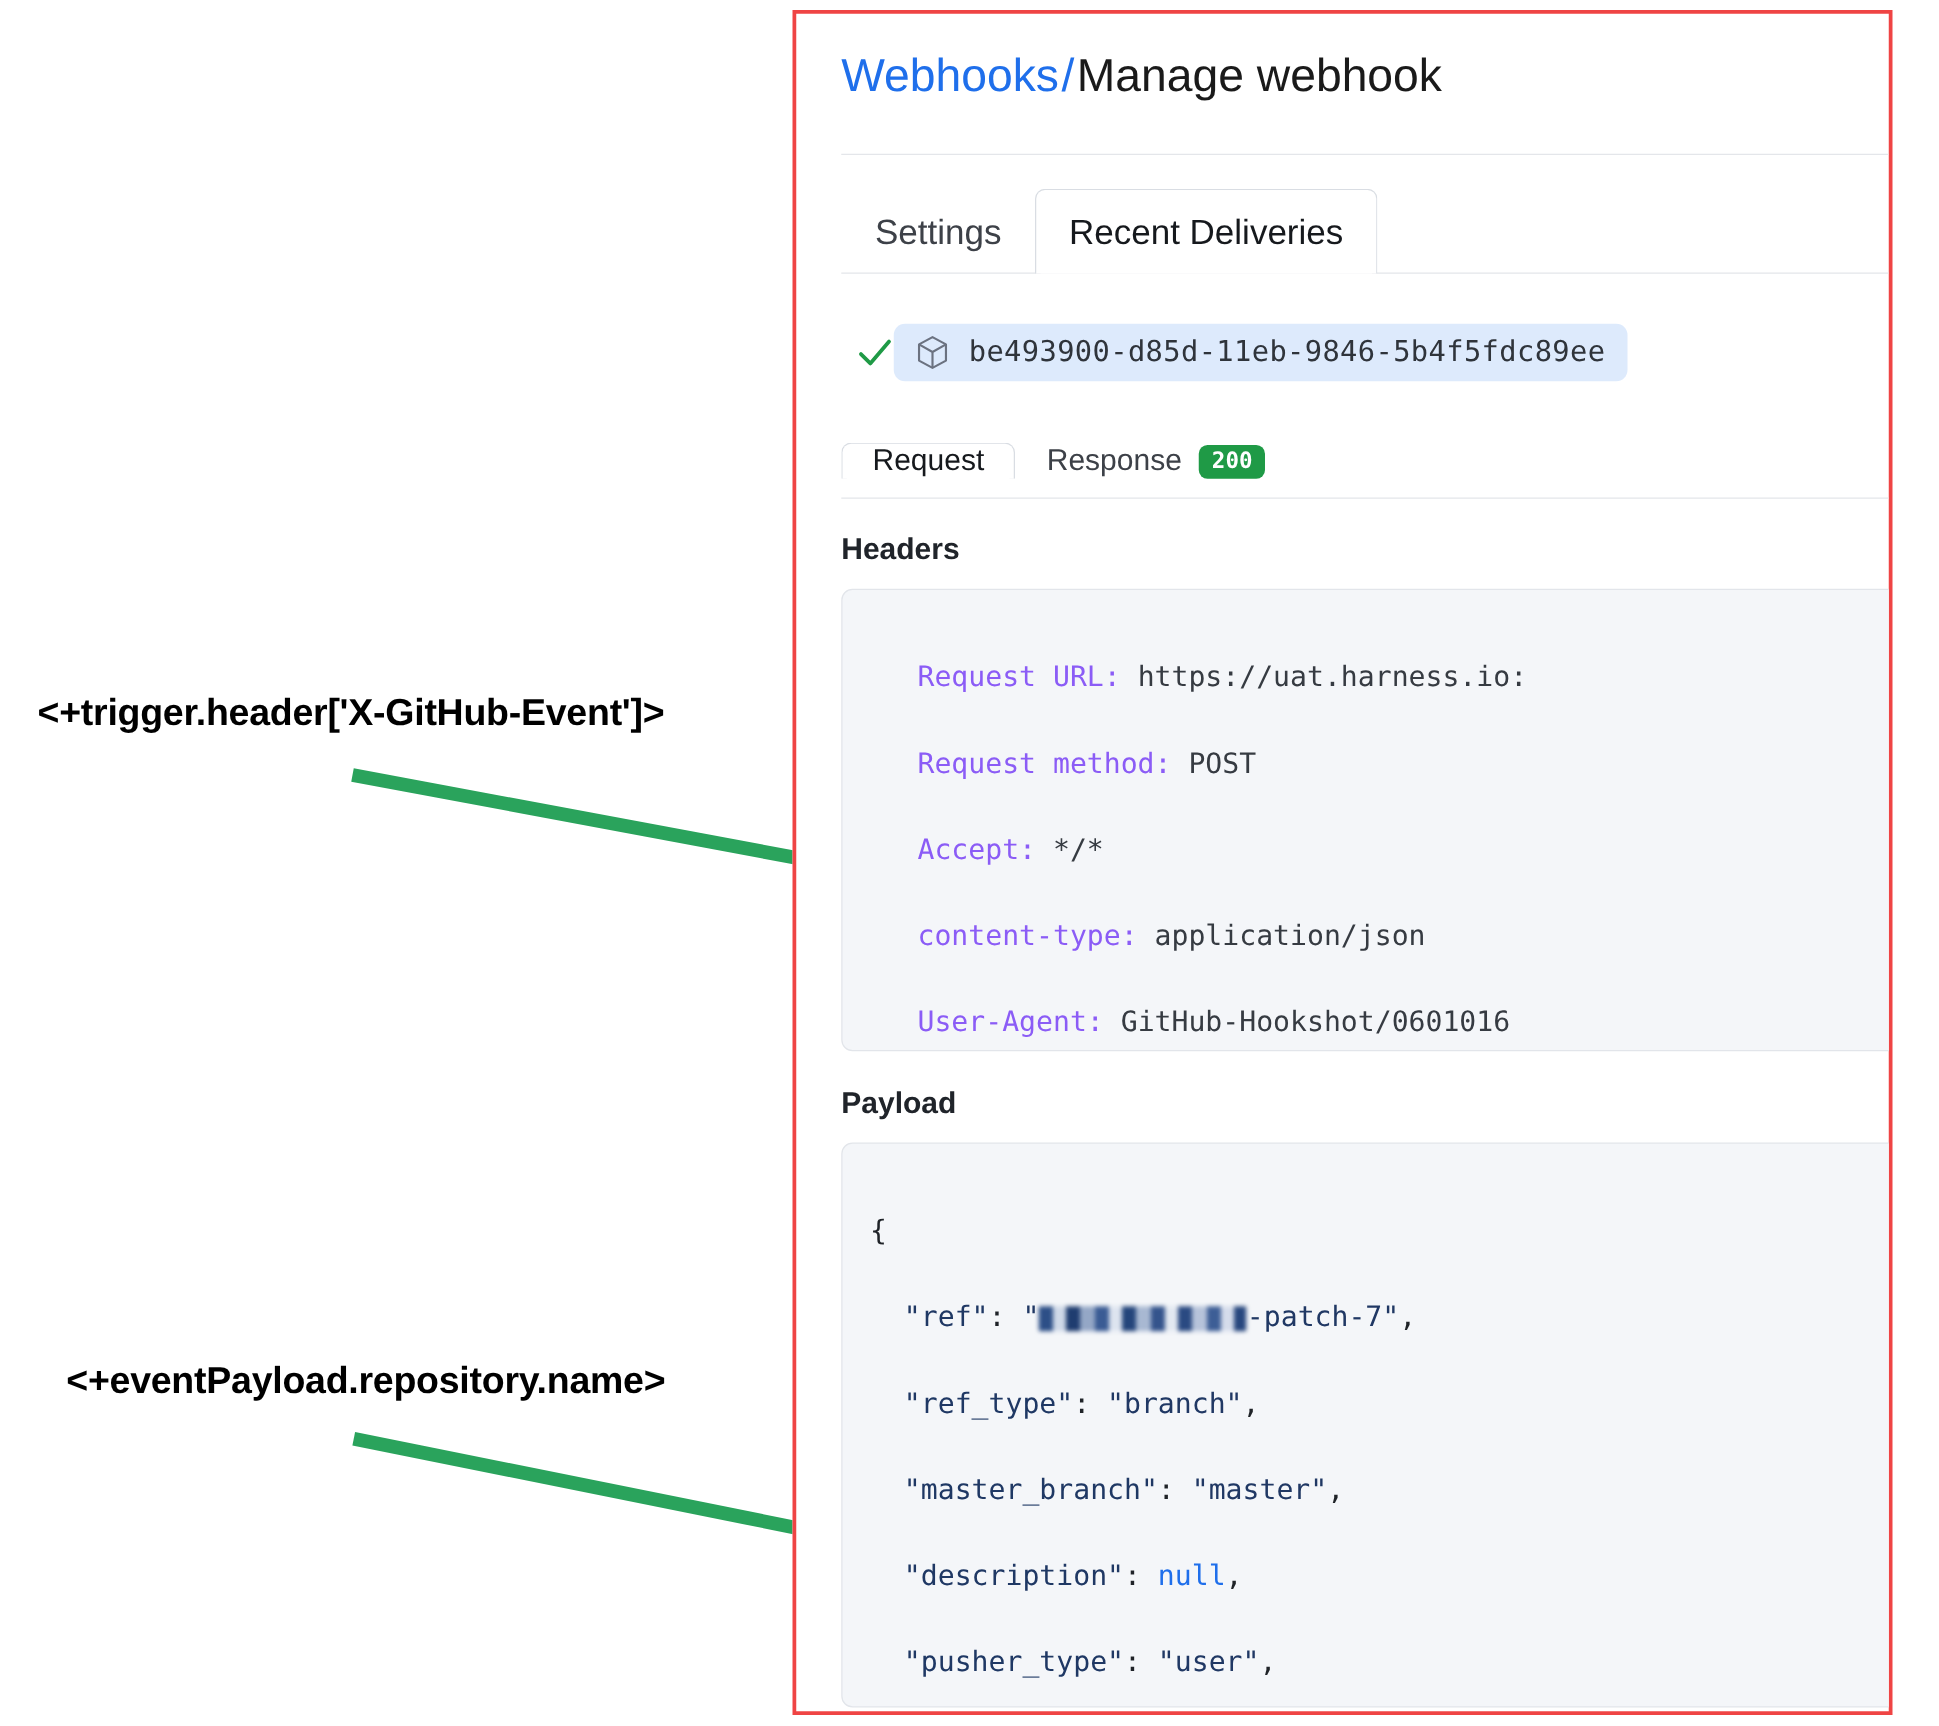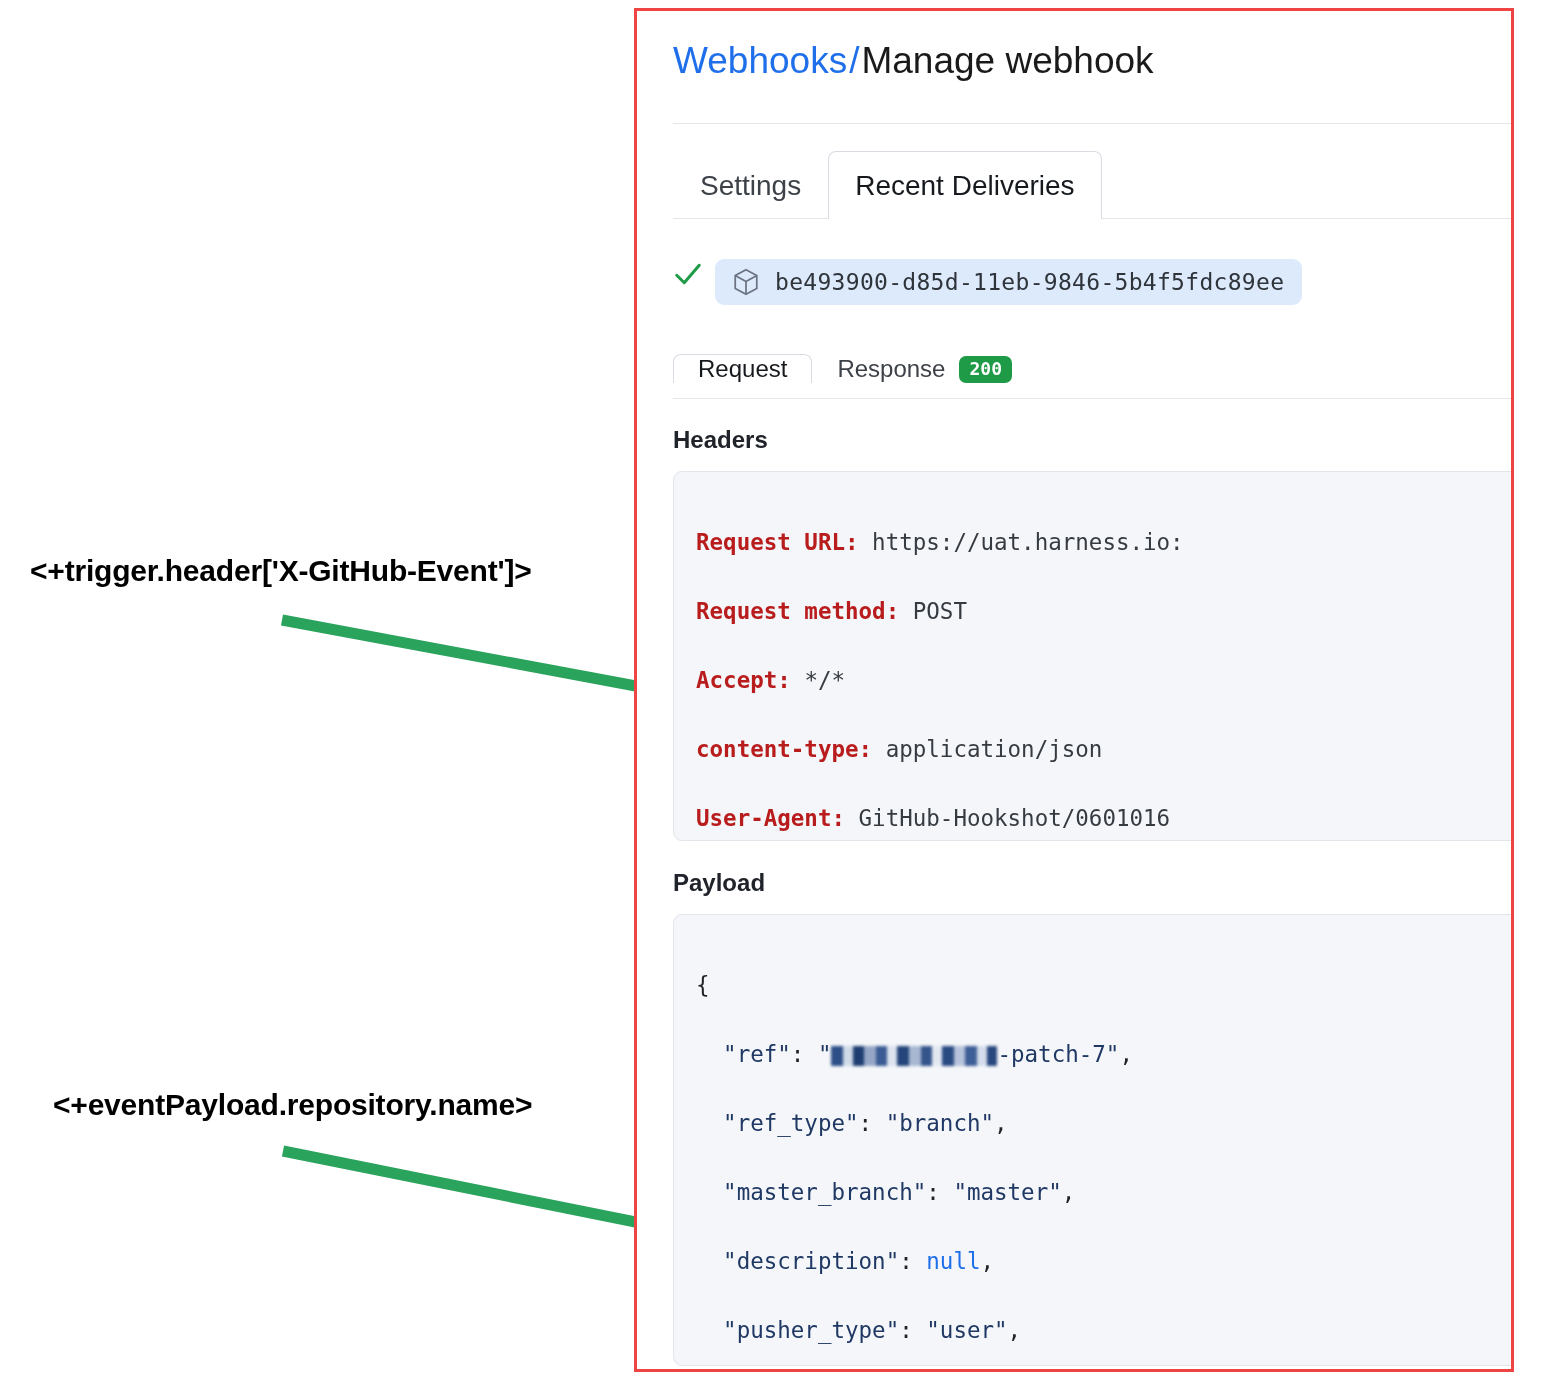--- a/index.html
+++ b/index.html
@@ -123,25 +123,25 @@
     top: 207px;
     right: 0;
     height: 1px;
     background: #e4e6ea;
     z-index: 1;
   }
 
   
   #delivery-row {
     position: absolute;
-    left: 36px;
+    left: 48px;
     top: 248px;
     display: flex;
-    align-items: flex-start;
-    gap: 12px;
+    align-items: center;
+    gap: 0;
   }
   .check-icon {
     width: 30px;
     height: 30px;
     display: block;
   }
   .delivery-chip {
     display: flex;
     align-items: center;
     gap: 16px;
@@ -156,24 +156,24 @@
     font-size: 23px;
     color: #2f343b;
     letter-spacing: 0.3px;
     white-space: nowrap;
   }
 
   
   #inner-tabs {
     position: absolute;
     left: 36px;
-    top: 343px;
+    top: 309px;
     height: 63px;
     display: flex;
-    align-items: flex-start;
+    align-items: flex-end;
   }
   .itab {
     display: flex;
     align-items: center;
     gap: 14px;
     padding: 0 24px;
     font-size: 24px;
     color: #3d4148;
     box-sizing: border-box;
     border: 1px solid transparent;
@@ -232,21 +232,21 @@
     font-family: "DejaVu Sans Mono", monospace;
     font-size: 22.5px;
     line-height: 34.5px;
     color: #2d3138;
     white-space: pre;
     overflow: hidden;
   }
   #headers-box { top: 460px; height: 370px; }
   #payload-box { top: 903px; height: 452px; }
 
-  .hdr-key { font-weight: bold; color: #b91c1c; }
+  .hdr-key { font-weight: normal; color: #8b5cf6; margin-left: 38px; }
   .hdr-val { color: #363b42; }
   .redacted-blue {
     display: inline-block;
     vertical-align: -4px;
     background: linear-gradient(90deg,#2d4f87 0 7%, #cfd9e8 7% 13%, #1f3d70 13% 20%,
       #94a7c6 20% 27%, #3a5b94 27% 34%, #dde4ef 34% 40%, #24457b 40% 47%,
       #a8b8d2 47% 54%, #34548c 54% 61%, #e2e8f1 61% 67%, #2a4a82 67% 74%,
       #b6c3da 74% 81%, #3d5e96 81% 88%, #d5dceb 88% 94%, #27477e 94% 100%);
     filter: blur(1.6px);
     border-radius: 1px;

